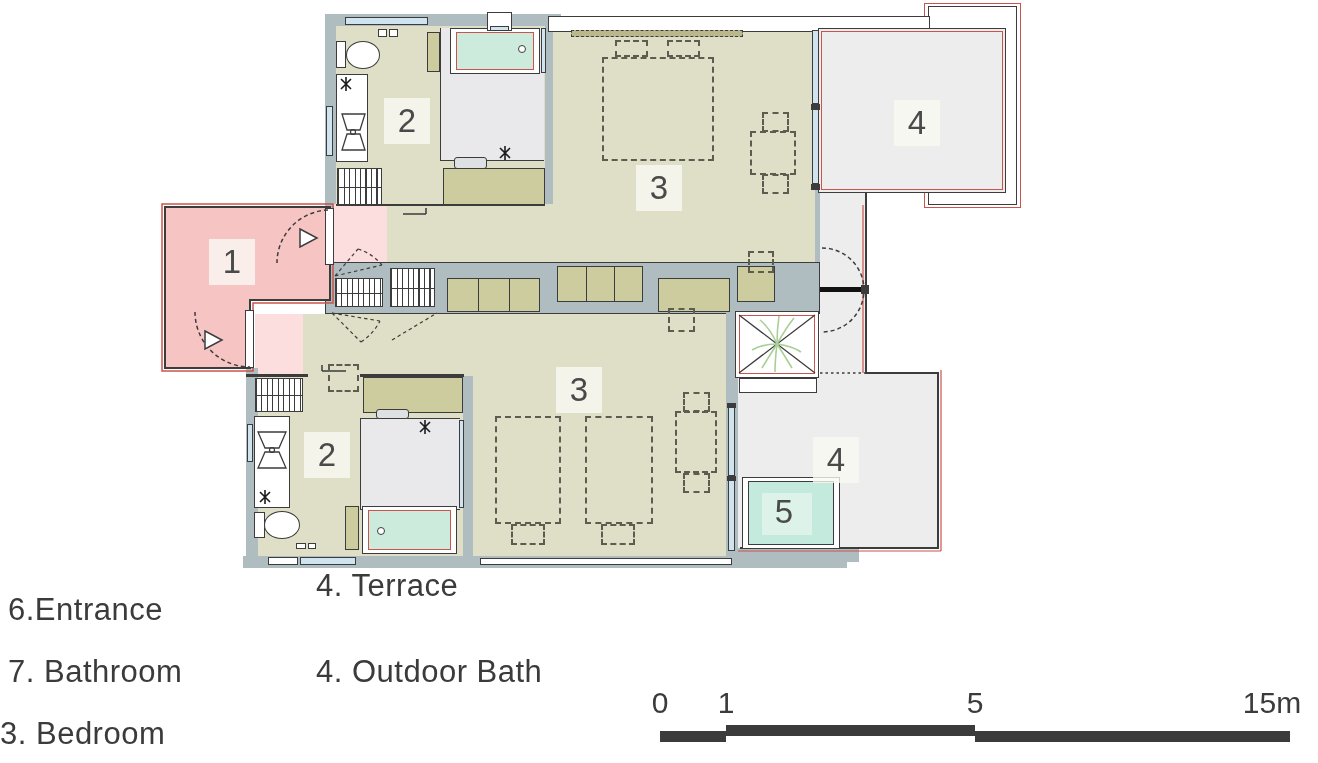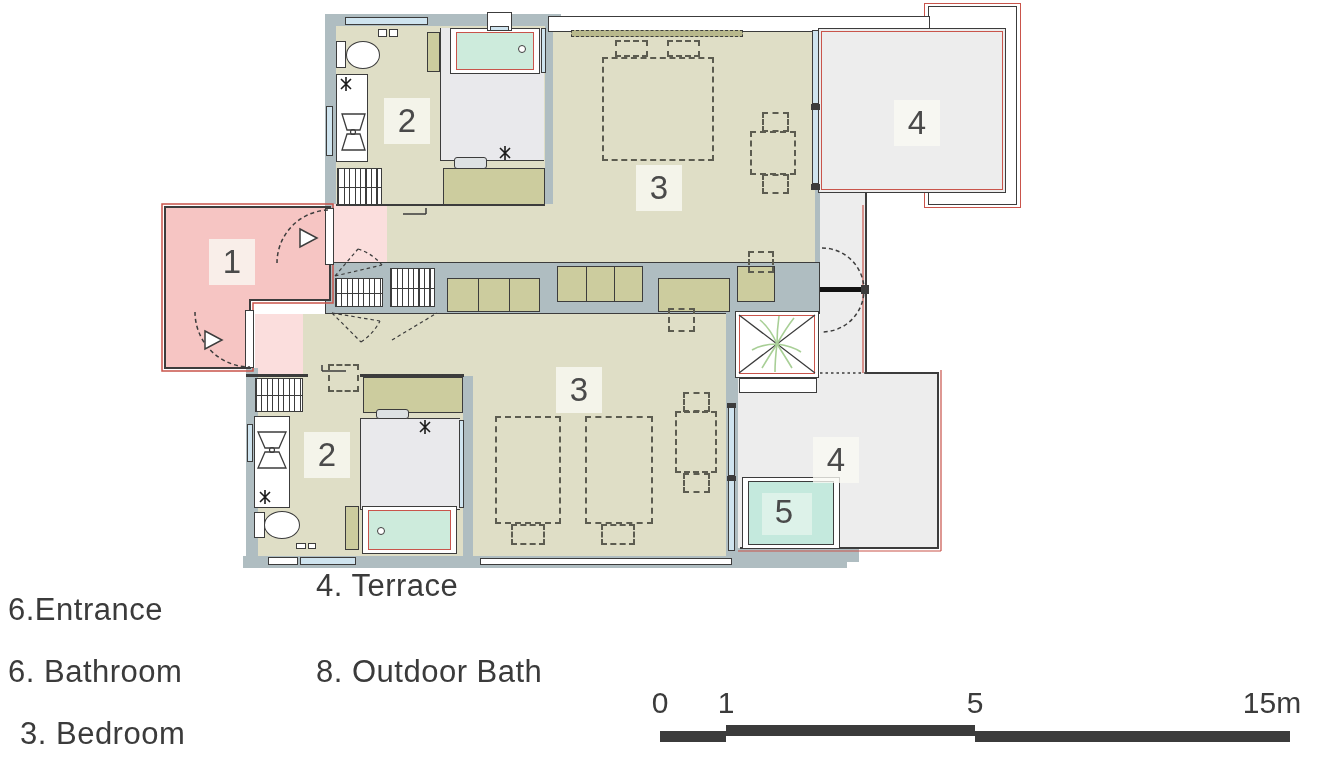--- a/index.html
+++ b/index.html
@@ -221,24 +221,24 @@
     </div>
   <div class="a badge" style="left:813px;top:437px">
       <span>4</span>
     </div>
   <div class="a badge" style="left:761px;top:489px;background:transparent">
       <span>5</span>
     </div>
 
   <div>
     <div class="legend-item" style="left:8px;top:592px">6.Entrance</div>
-    <div class="legend-item" style="left:8px;top:654px">6. Bathroom</div>
-    <div class="legend-item" style="left:20px;top:716px">3. Bedroom</div>
+    <div class="legend-item" style="left:8px;top:654px">7. Bathroom</div>
+    <div class="legend-item" style="left:0;top:716px">3. Bedroom</div>
     <div class="legend-item" style="left:316px;top:568px">4. Terrace</div>
-    <div class="legend-item" style="left:316px;top:654px">8. Outdoor Bath</div>
+    <div class="legend-item" style="left:316px;top:654px">4. Outdoor Bath</div>
   </div>
 
   <div>
     <div class="tick" style="left:645px;top:686px;width:30px">0</div>
     <div class="tick" style="left:711px;top:686px;width:30px">1</div>
     <div class="tick" style="left:960px;top:686px;width:30px">5</div>
     <div class="tick" style="left:1237px;top:686px;width:70px">15m</div>
     <div class="seg" style="left:660px;top:731px;width:66px;height:11px"></div>
     <div class="seg" style="left:726px;top:725px;width:249px;height:11px"></div>
     <div class="seg" style="left:975px;top:731px;width:315px;height:11px"></div>

